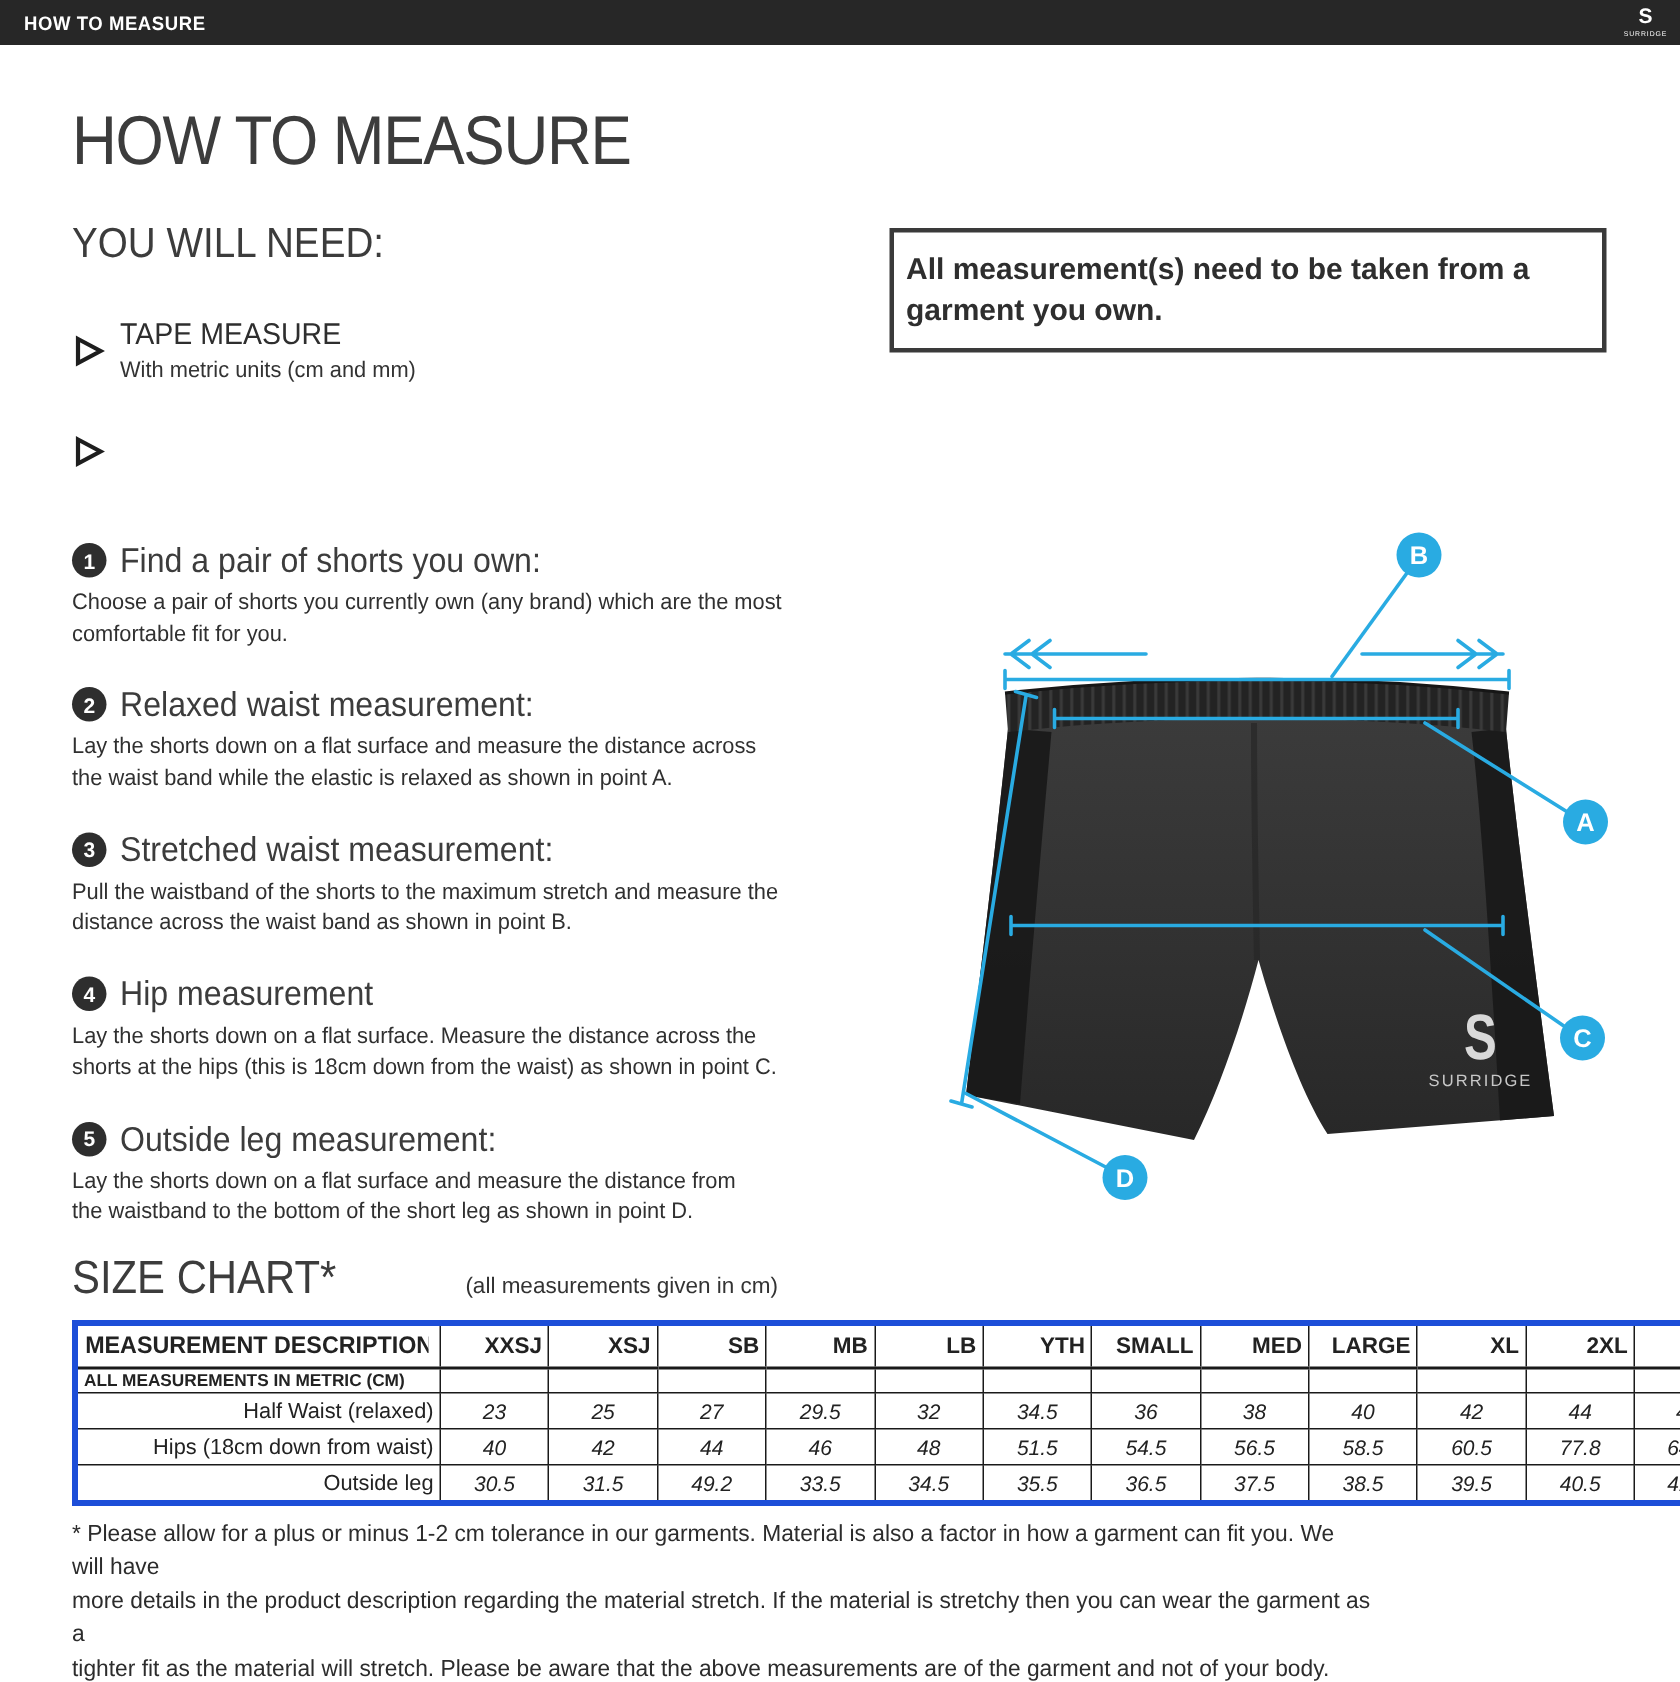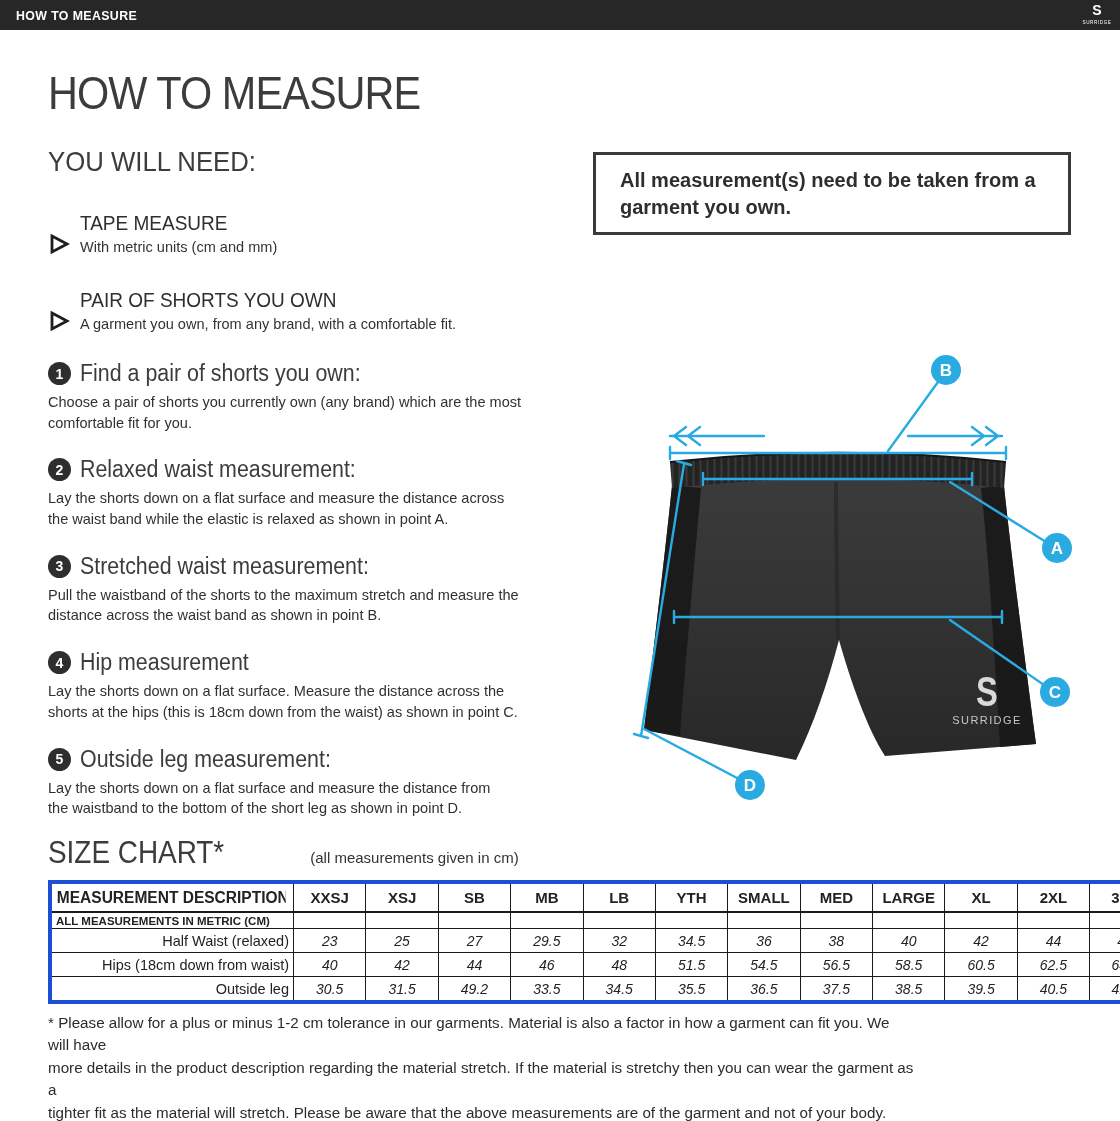--- a/index.html
+++ b/index.html
@@ -10,45 +10,45 @@
   
   #topbar{position:absolute;left:0;top:0;width:1120px;height:30px;background:#272727;
     display:flex;align-items:center;justify-content:space-between;box-sizing:border-box;padding:0 8px 0 16px;}
   #topbar .bar-title{color:#fff;font-size:13px;font-weight:bold;letter-spacing:.4px;transform:scaleX(.95);transform-origin:left center;}
   
   #page-title{position:absolute;left:48px;top:66px;font-size:46px;color:#3c3c3c;letter-spacing:-1px;
     transform:scaleX(.9);transform-origin:left top;white-space:nowrap;font-weight:400;}
   
   #you-will-need{position:absolute;left:48px;top:146px;width:540px;}
   #ywn-heading{font-size:28px;color:#3c3c3c;transform:scaleX(.92);transform-origin:left top;font-weight:400;white-space:nowrap;}
-  .need-item{display:flex;align-items:flex-end;margin-top:34px;}
+  .need-item{display:flex;align-items:center;margin-top:34px;}
   .need-item .tri{width:22px;height:22px;flex:0 0 22px;margin-right:10px;margin-top:1px;}
   .need-label{font-size:20px;color:#2e2e2e;transform:scaleX(.95);transform-origin:left top;white-space:nowrap;}
   .need-desc{font-size:15px;color:#333;margin-top:3px;transform:scaleX(.97);transform-origin:left top;white-space:nowrap;}
   
   #steps{position:absolute;left:48px;top:360px;width:545px;}
   .step{margin-bottom:23px;}
   .step-head{display:flex;align-items:center;}
   .step-num{width:23px;height:23px;border-radius:50%;background:#2e2e2e;color:#fff;font-size:14px;font-weight:bold;
     display:flex;align-items:center;justify-content:center;margin-right:9px;flex:0 0 23px;}
   .step-title{font-size:23px;color:#3c3c3c;transform:scaleX(.93);transform-origin:left center;white-space:nowrap;}
   .step-desc{margin:5px 0 0 0;font-size:15px;line-height:1.38;color:#303030;white-space:pre-line;
     transform:scaleX(.97);transform-origin:left top;}
   
   #callout{position:absolute;left:593px;top:152px;width:478px;box-sizing:border-box;border:3px solid #3a3a3a;
-    padding:12px 24px;font-size:20px;font-weight:bold;color:#2e2e2e;line-height:1.33;white-space:pre-line;}
+    padding:12px 8px;font-size:20px;font-weight:bold;color:#2e2e2e;line-height:1.33;white-space:pre-line;}
   
   #diagram{position:absolute;left:600px;top:330px;width:520px;height:490px;}
   
   #size-chart-head{position:absolute;left:48px;top:826px;}
   #size-chart-title{display:inline-block;font-size:31px;color:#3c3c3c;transform:scaleX(.9);transform-origin:left bottom;font-weight:400;}
   #size-chart-sub{display:inline-block;font-size:15px;color:#333;margin-left:62px;vertical-align:baseline;margin-top:23px;}
   #size-table{position:absolute;left:48px;top:880px;width:1116px;border-collapse:collapse;table-layout:fixed;border:4px solid #1d4ed8;}
   #size-table th,#size-table td{border:1px solid #1a1a1a;padding:1px 4px;color:#222;overflow:hidden;}
-  #size-table thead th{font-size:15px;font-weight:bold;height:25px;text-align:center;border-bottom:2px solid #1a1a1a;}
+  #size-table thead th{font-size:15px;font-weight:bold;height:25px;text-align:right;border-bottom:2px solid #1a1a1a;}
   #size-table th.desc-col{width:232px;text-align:left;font-size:16px;padding-left:5px;transform:scaleX(.97);transform-origin:left center;white-space:nowrap;}
   #size-table tr.note-row td{height:15px;font-size:11.5px;font-weight:bold;padding:0 4px;white-space:nowrap;}
   #size-table tbody td{height:21px;}
   #size-table td.row-label{font-size:14.5px;text-align:right;padding-left:5px;white-space:nowrap;}
   #size-table td.val{font-size:14px;text-align:center;font-style:italic;}
   
   #disclaimer{position:absolute;left:48px;top:1012px;width:884px;font-size:15.5px;line-height:1.45;color:#2c2c2c;
     white-space:pre-line;transform:scaleX(.98);transform-origin:left top;}
   svg text{font-family:"Liberation Sans",sans-serif;}
 </style>
@@ -74,24 +74,20 @@
         </svg>
         <div class="need-text">
           <div class="need-label">TAPE MEASURE</div>
           <div class="need-desc">With metric units (cm and mm)</div>
         </div>
       </div>
       <div class="need-item">
         <svg class="tri" viewBox="0 0 22 22">
           <path d="M4,3 L19,11 L4,19 Z" fill="#fff" stroke="#1e1e1e" stroke-width="2.8" stroke-linejoin="miter"></path>
         </svg>
-        <div class="need-text">
-          <div class="need-label">PAIR OF SHORTS YOU OWN</div>
-          <div class="need-desc">A garment you own, from any brand, with a comfortable fit.</div>
-        </div>
       </div>
     </div>
 </div>
 
 <div id="callout">All measurement(s) need to be taken from a
 garment you own.</div>
 
 <div id="steps">
     <div class="step">
       <div class="step-head">
@@ -241,21 +237,21 @@
         <td class="val">40</td>
         <td class="val">42</td>
         <td class="val">44</td>
         <td class="val">46</td>
         <td class="val">48</td>
         <td class="val">51.5</td>
         <td class="val">54.5</td>
         <td class="val">56.5</td>
         <td class="val">58.5</td>
         <td class="val">60.5</td>
-        <td class="val">62.5</td>
+        <td class="val">77.8</td>
         <td class="val">64.5</td>
       </tr>
       <tr>
         <td class="row-label">Outside leg</td>
         <td class="val">30.5</td>
         <td class="val">31.5</td>
         <td class="val">49.2</td>
         <td class="val">33.5</td>
         <td class="val">34.5</td>
         <td class="val">35.5</td>

